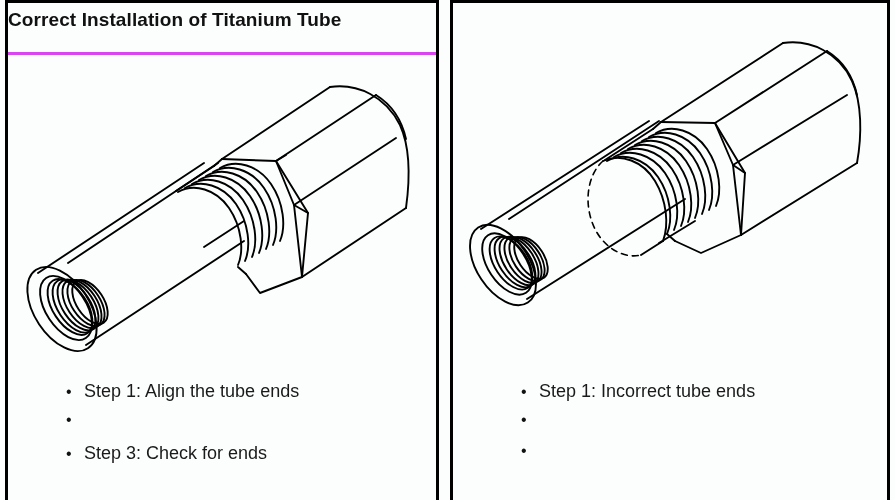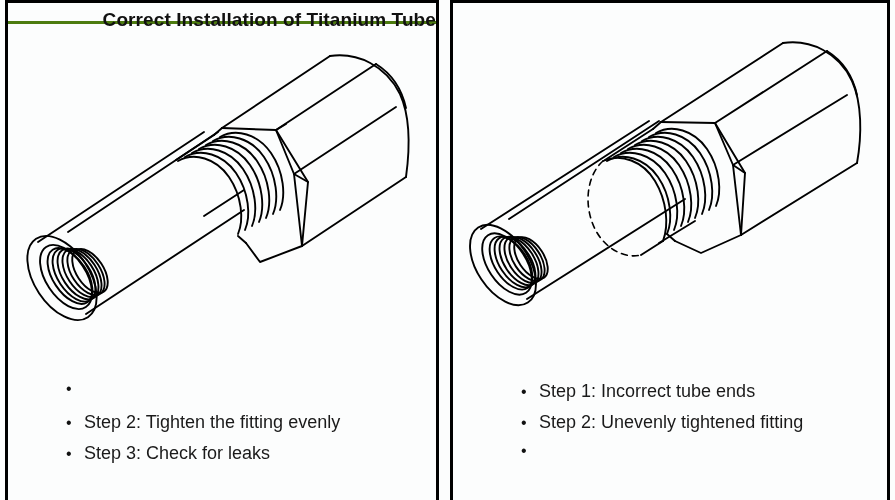--- a/index.html
+++ b/index.html
@@ -20,27 +20,27 @@
     height:512px;
     background:#fcfdfd;
     border-left:3px solid #000;
     border-right:3px solid #000;
     border-top:3px solid #000;
   }
   .panel-left  { left:5px;   width:434px; }
   .panel-right { left:450px; width:440px; }
 
   .panel-title {
-    height:21px;
+    height:52px;
     line-height:34px;
-    text-align:right;
+    text-align:left;
     font-size:19px;
     font-weight:bold;
     color:#111;
-    border-bottom:3px solid #4d7c0f;
+    border-bottom:3px solid #d946ef;
     letter-spacing:0.1px;
     white-space:nowrap;
   }
 
   .figure {
     position:relative;
     width:100%;
     height:342px;
   }
   .figure svg { display:block; width:100%; height:100%; }
@@ -128,28 +128,28 @@
           <path d="M 322 32 C 350 28 378 42 392 70 C 402 92 402 124 398 153"></path>
           <path d="M 368 40 C 384 50 394 66 398 84"></path>
 
         </g>
       </svg>
     </div>
 
     <div class="steps">
       <div class="step-item">
         <span class="step-bullet">•</span>
-      </div>
-      <div class="step-item">
-        <span class="step-bullet">•</span>
-        <span class="step-text">Step 2: Tighten the fitting evenly</span>
-      </div>
-      <div class="step-item">
-        <span class="step-bullet">•</span>
-        <span class="step-text">Step 3: Check for leaks</span>
+        <span class="step-text">Step 1: Align the tube ends</span>
+      </div>
+      <div class="step-item">
+        <span class="step-bullet">•</span>
+      </div>
+      <div class="step-item">
+        <span class="step-bullet">•</span>
+        <span class="step-text">Step 3: Check for ends</span>
       </div>
     </div>
 
   </div>
 
   <div class="panel panel-right">
 
 
     <div class="figure">
       <svg viewBox="0 0 434 342" preserveAspectRatio="xMidYMid meet">
@@ -200,21 +200,20 @@
       </svg>
     </div>
 
     <div class="steps">
       <div class="step-item">
         <span class="step-bullet">•</span>
         <span class="step-text">Step 1: Incorrect tube ends</span>
       </div>
       <div class="step-item">
         <span class="step-bullet">•</span>
-        <span class="step-text">Step 2: Unevenly tightened fitting</span>
       </div>
       <div class="step-item">
         <span class="step-bullet">•</span>
       </div>
     </div>
 
   </div>
 
 </div>
 

